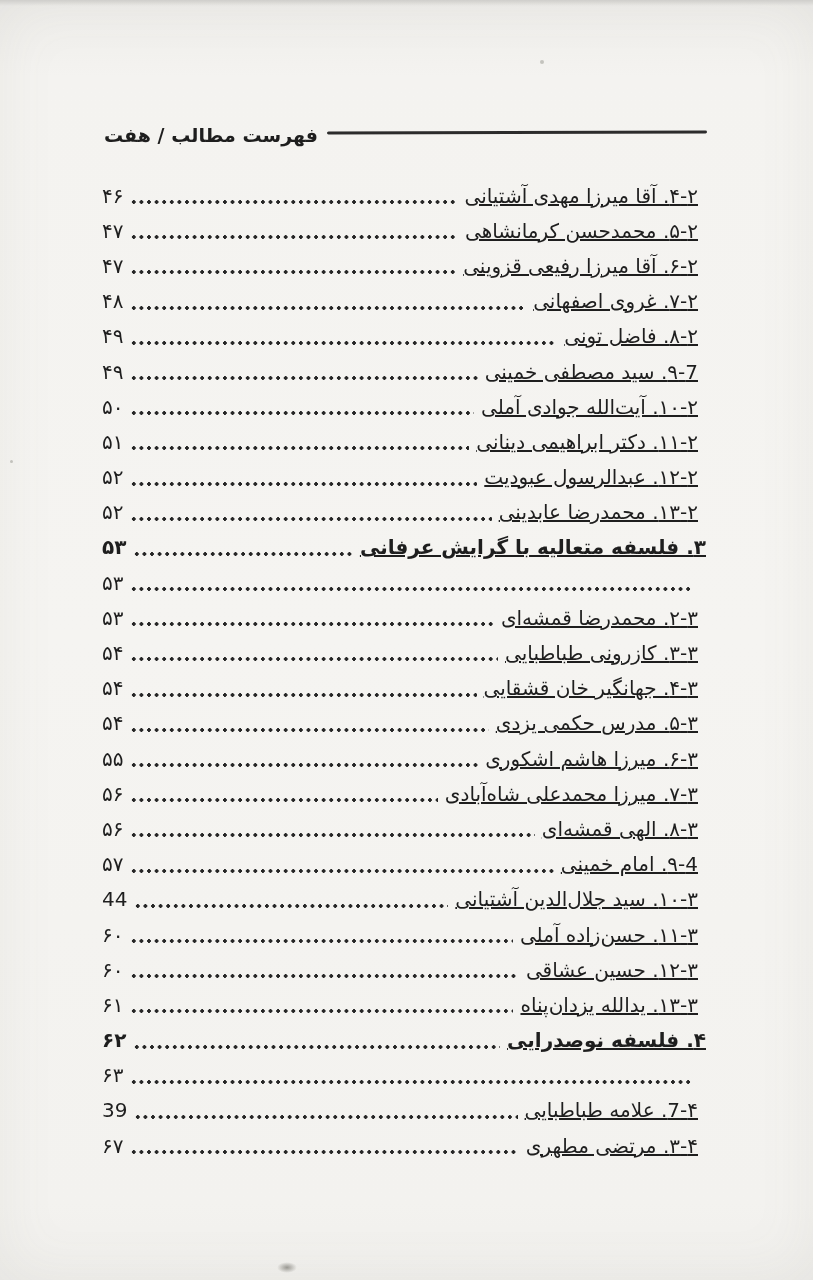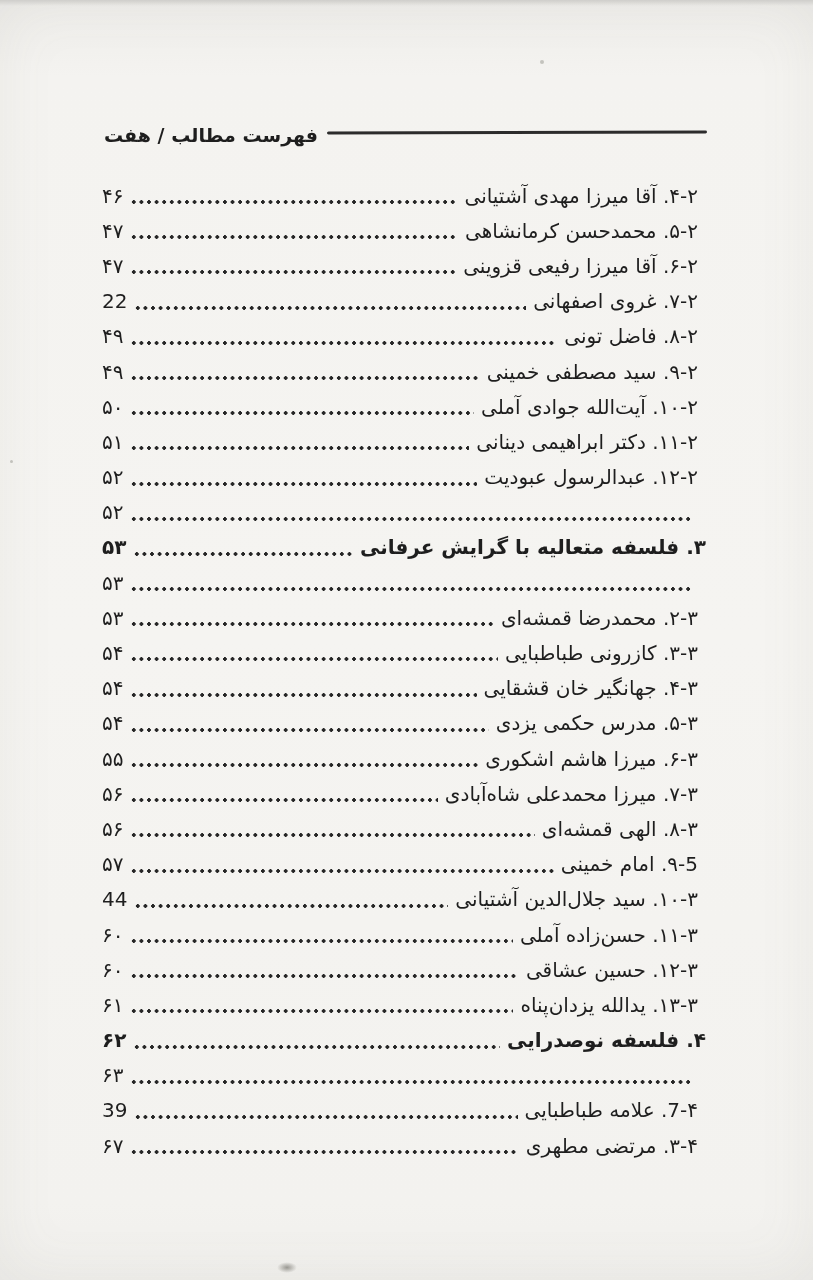--- a/index.html
+++ b/index.html
@@ -35,21 +35,21 @@
     position:absolute;top:178px;left:102px;right:107px;
     direction:rtl;
   }
   .toc-row{
     display:flex;align-items:center;
     height:35.2px;
     font-size:20px;
   }
   .toc-row.sub{padding-right:8px;}
   .toc-row.section{font-weight:bold;}
-  .toc-label{white-space:nowrap;}
+  .toc-label{white-space:nowrap;text-decoration:underline;}
   .toc-dots{
     flex:1;
     align-self:stretch;
     margin:0 7px;
     background-image:radial-gradient(circle,#262626 1.55px,rgba(0,0,0,0) 1.95px);
     background-size:7.6px 7.6px;
     background-repeat:repeat-x;
     background-position:0 20px;
   }
   .toc-page{white-space:nowrap;direction:ltr;}
@@ -88,48 +88,49 @@
       <span class="toc-page">۴۷</span>
     </div>
       <div class="toc-row sub">
       <span class="toc-label">۲‏-۶. آقا میرزا رفیعی قزوینی</span>
       <span class="toc-dots"></span>
       <span class="toc-page">۴۷</span>
     </div>
       <div class="toc-row sub">
       <span class="toc-label">۲‏-۷. غروی اصفهانی</span>
       <span class="toc-dots"></span>
-      <span class="toc-page">22</span>
+      <span class="toc-page">۴۸</span>
     </div>
       <div class="toc-row sub">
       <span class="toc-label">۲‏-۸. فاضل تونی</span>
       <span class="toc-dots"></span>
       <span class="toc-page">۴۹</span>
     </div>
       <div class="toc-row sub">
-      <span class="toc-label">۲‏-۹. سید مصطفی خمینی</span>
+      <span class="toc-label">7‏-۹. سید مصطفی خمینی</span>
       <span class="toc-dots"></span>
       <span class="toc-page">۴۹</span>
     </div>
       <div class="toc-row sub">
       <span class="toc-label">۲‏-۱۰. آیت‌الله جوادی آملی</span>
       <span class="toc-dots"></span>
       <span class="toc-page">۵۰</span>
     </div>
       <div class="toc-row sub">
       <span class="toc-label">۲‏-۱۱. دکتر ابراهیمی دینانی</span>
       <span class="toc-dots"></span>
       <span class="toc-page">۵۱</span>
     </div>
       <div class="toc-row sub">
       <span class="toc-label">۲‏-۱۲. عبدالرسول عبودیت</span>
       <span class="toc-dots"></span>
       <span class="toc-page">۵۲</span>
     </div>
       <div class="toc-row sub">
+      <span class="toc-label">۲‏-۱۳. محمدرضا عابدینی</span>
       <span class="toc-dots"></span>
       <span class="toc-page">۵۲</span>
     </div>
       <div class="toc-row section">
       <span class="toc-label">۳. فلسفه متعالیه با گرایش عرفانی</span>
       <span class="toc-dots"></span>
       <span class="toc-page">۵۳</span>
     </div>
       <div class="toc-row sub">
       <span class="toc-dots"></span>
@@ -164,21 +165,21 @@
       <span class="toc-label">۳‏-۷. میرزا محمدعلی شاه‌آبادی</span>
       <span class="toc-dots"></span>
       <span class="toc-page">۵۶</span>
     </div>
       <div class="toc-row sub">
       <span class="toc-label">۳‏-۸. الهی قمشه‌ای</span>
       <span class="toc-dots"></span>
       <span class="toc-page">۵۶</span>
     </div>
       <div class="toc-row sub">
-      <span class="toc-label">5‏-۹. امام خمینی</span>
+      <span class="toc-label">4‏-۹. امام خمینی</span>
       <span class="toc-dots"></span>
       <span class="toc-page">۵۷</span>
     </div>
       <div class="toc-row sub">
       <span class="toc-label">۳‏-۱۰. سید جلال‌الدین آشتیانی</span>
       <span class="toc-dots"></span>
       <span class="toc-page">44</span>
     </div>
       <div class="toc-row sub">
       <span class="toc-label">۳‏-۱۱. حسن‌زاده آملی</span>

